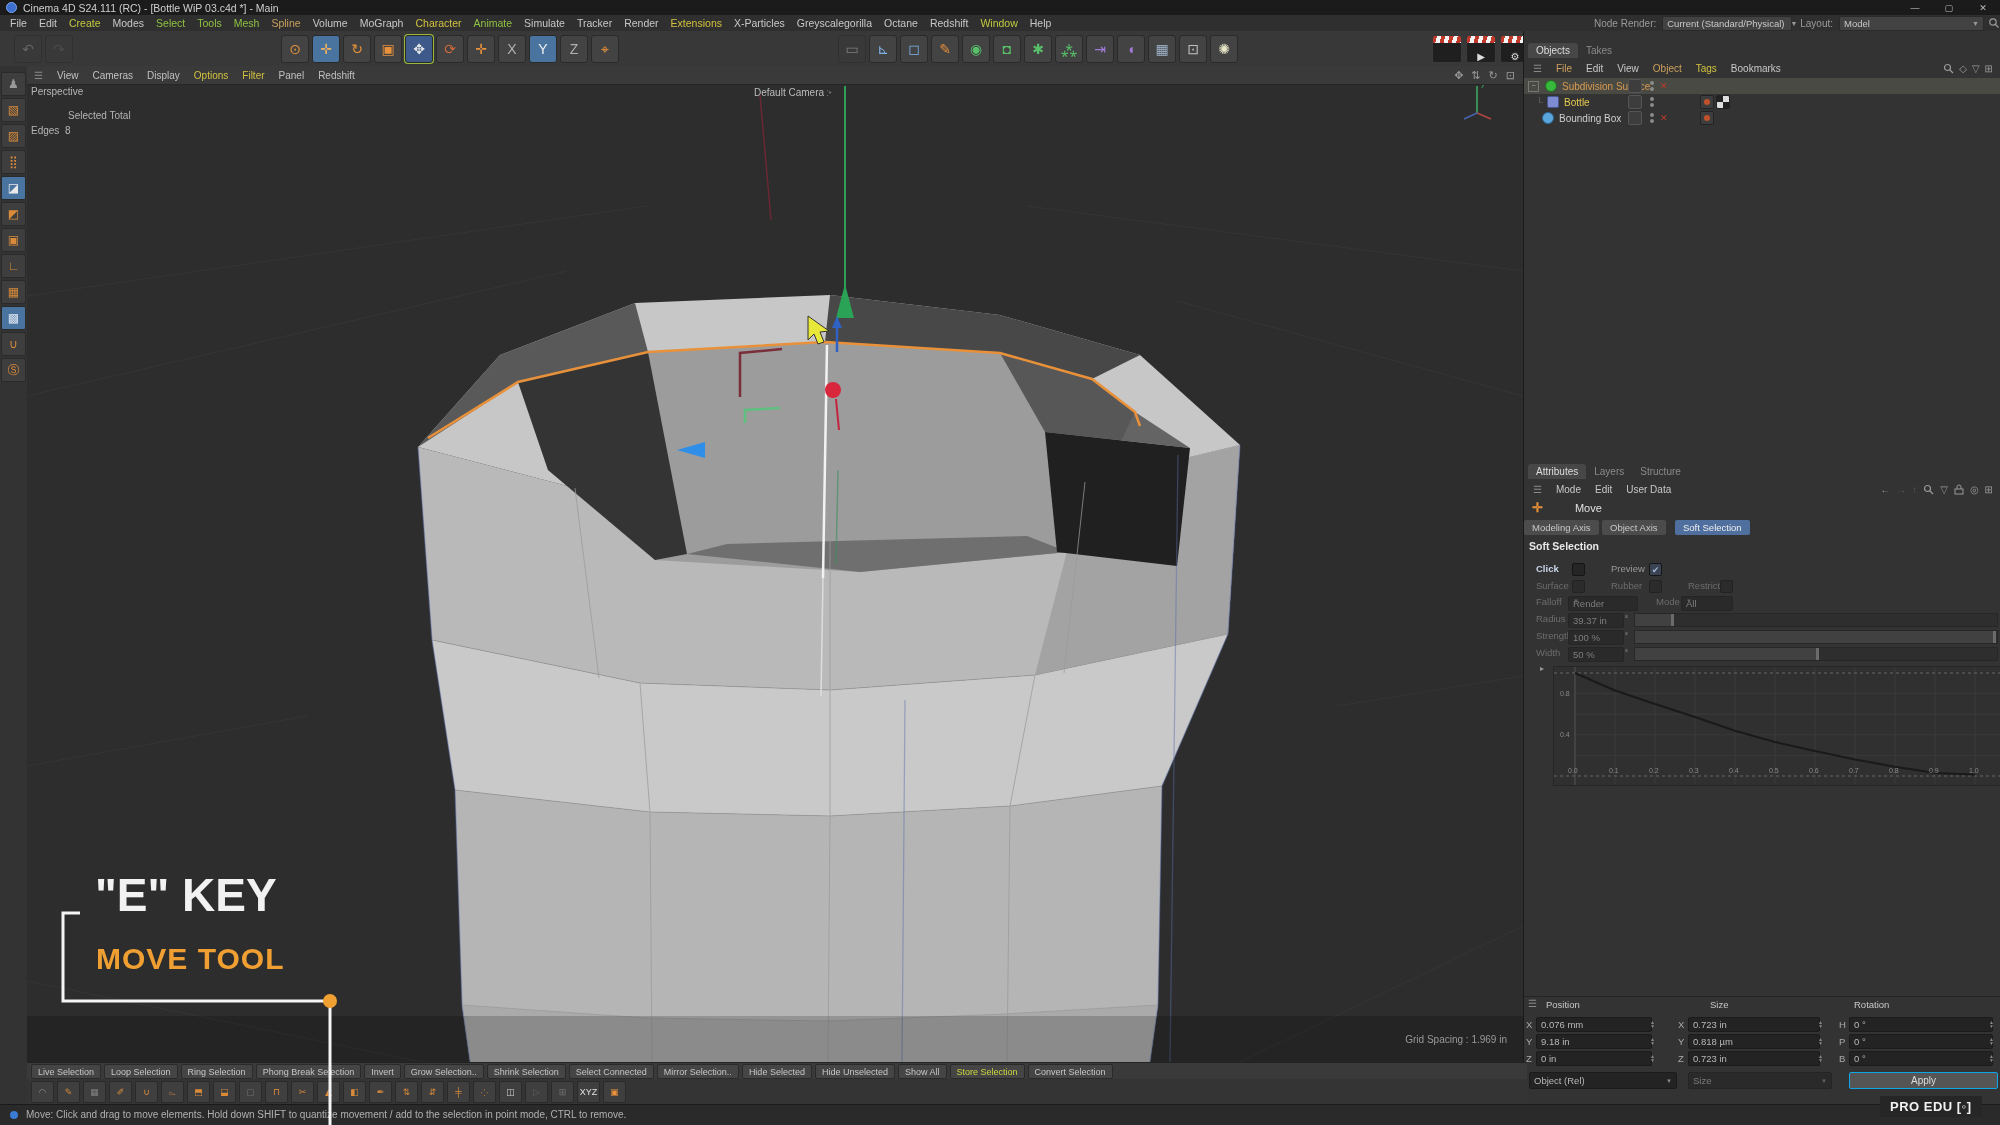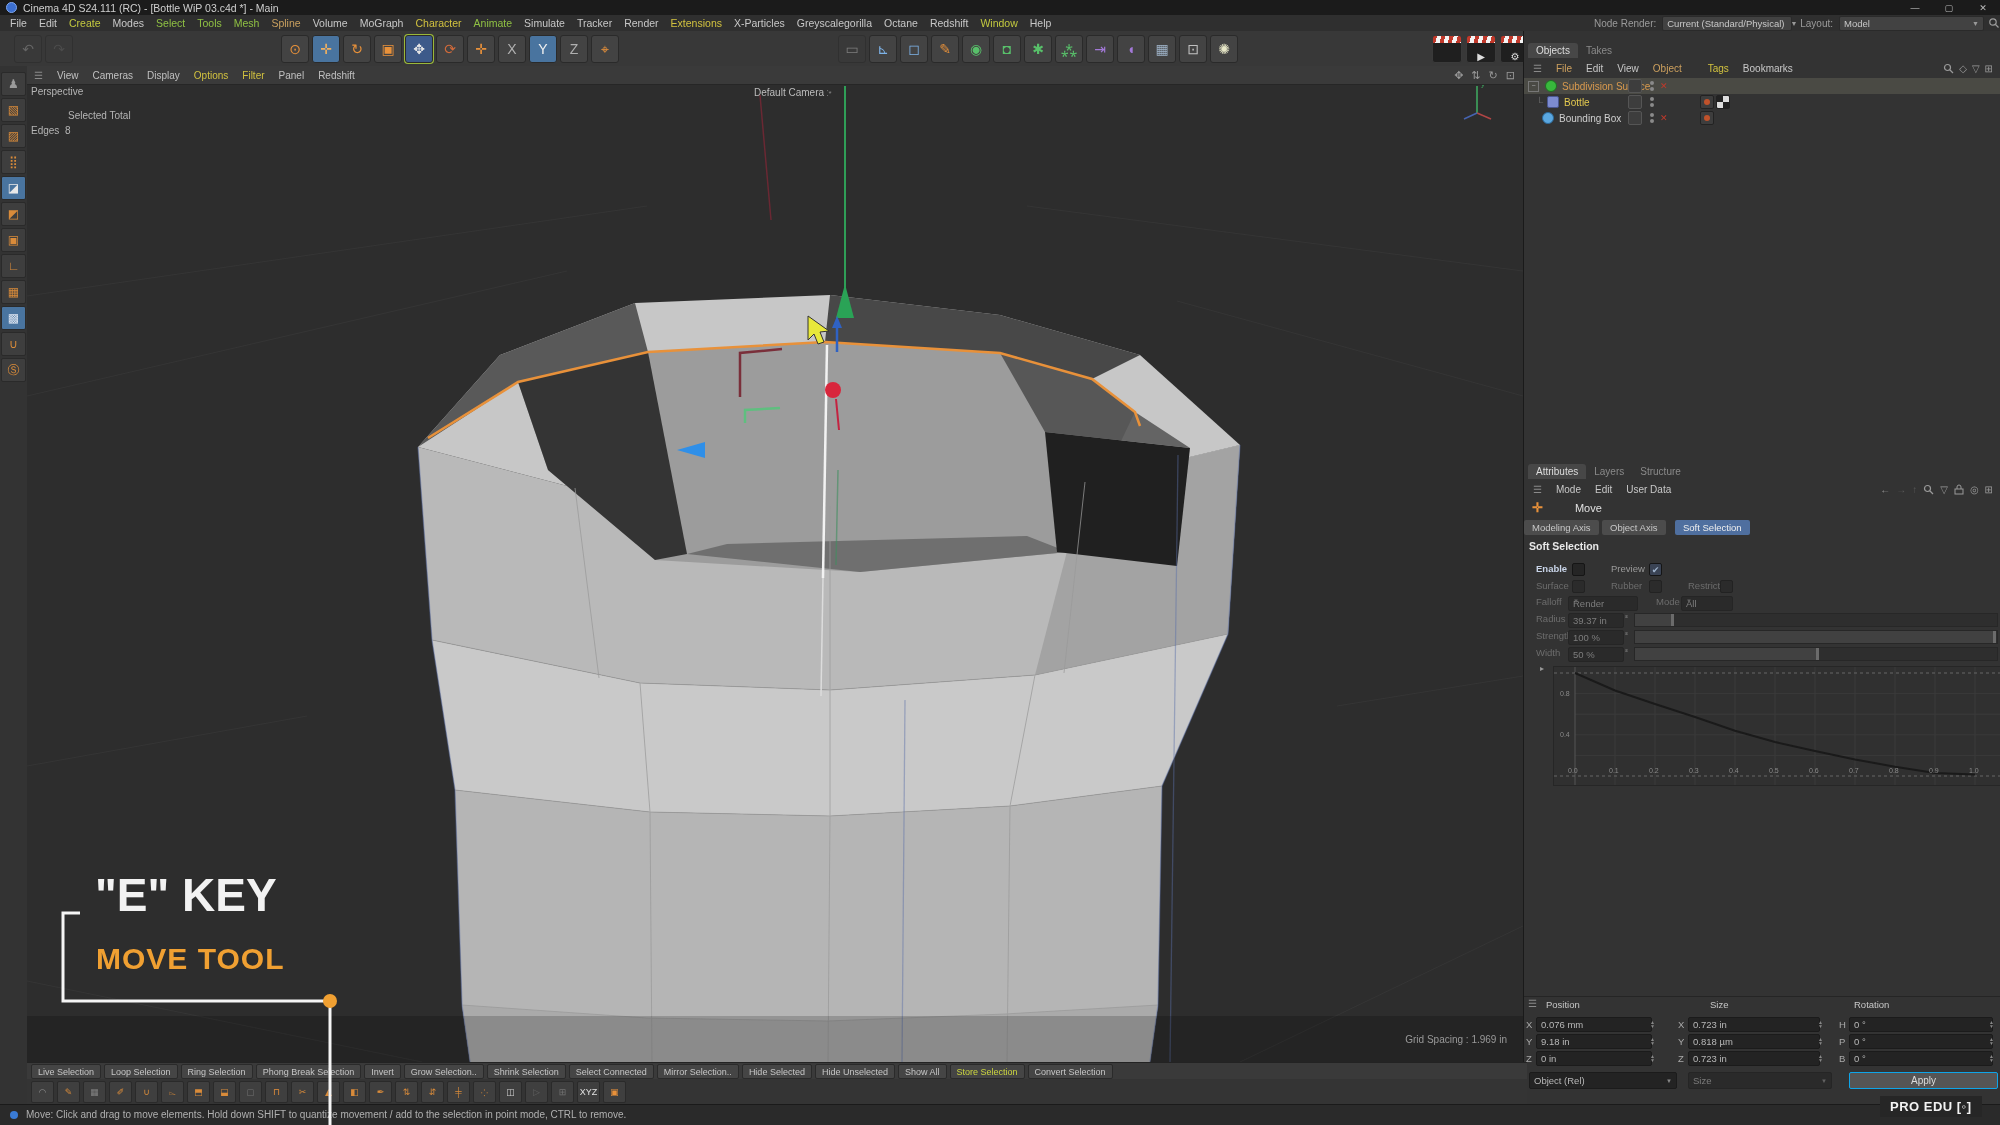--- a/index.html
+++ b/index.html
@@ -401,21 +401,21 @@
 
     <div class="abs" style="left:4px;top:12px;">
       <span class="tabchip active">Objects</span><span class="tabchip">Takes</span>
     </div>
     <div class="panel-menu" style="left:2px;top:29px;width:473px;">
       <span class="mi" style="color:#8a8a8a;">☰</span>
       <span class="mi" style="color: rgb(205, 160, 94);">File</span>
         <span class="mi">Edit</span>
         <span class="mi">View</span>
         <span class="mi" style="color: rgb(205, 160, 94);">Object</span>
-        <span class="mi" style="color: rgb(210, 194, 63); margin-left: 12px;">Tags</span>
+        <span class="mi" style="color: rgb(210, 194, 63);">Tags</span>
         <span class="mi">Bookmarks</span>
       <span style="margin-left:auto;display:flex;gap:5px;align-items:center;padding-right:6px;color:#9a9a9a;">
         <svg width="11" height="11">
             <circle cx="4.5" cy="4.5" r="3" fill="none" stroke="#9a9a9a" stroke-width="1.2"></circle>
             <line x1="7" y1="7" x2="10" y2="10" stroke="#9a9a9a" stroke-width="1.2"></line>
           </svg>
         <span>◇</span>
         <span>▽</span>
         <span>⊞</span>
       </span>
@@ -488,21 +488,21 @@
     <div class="abs" style="left:8px;top:469px;display:flex;align-items:center;gap:6px;">
       <span style="color:#e8913a;font-size:13px;font-weight:bold;">✛</span>
       <span style="color:#e0e0e0;font-size:11px;padding-left:26px;">Move</span>
     </div>
     <span class="axis-chip" style="left:0px;top:489px;">Modeling Axis</span>
     <span class="axis-chip" style="left:78px;top:489px;">Object Axis</span>
     <span class="axis-chip active" style="left:151px;top:489px;">Soft Selection</span>
     <div class="abs" style="left:5px;top:509px;font-weight:bold;color:#e8e8e8;font-size:10.5px;">Soft Selection</div>
 
     <div class="ap-row" style="top:531px;">
-      <span style="left:12px;color:#c8d4e8;font-weight:bold;">Enable</span>
+      <span style="left:12px;color:#c8d4e8;font-weight:bold;">Click</span>
       <span class="cb" style="left:48px;"></span>
       <span style="left:87px;">Preview</span>
       <span class="cb checked" style="left:125px;">✔</span>
     </div>
     <div class="ap-row dim" style="top:548px;">
       <span style="left:12px;">Surface</span>
       <span class="cb" style="left:48px;"></span>
       <span style="left:87px;">Rubber</span>
       <span class="cb" style="left:125px;"></span>
       <span style="left:164px;">Restrict</span>

